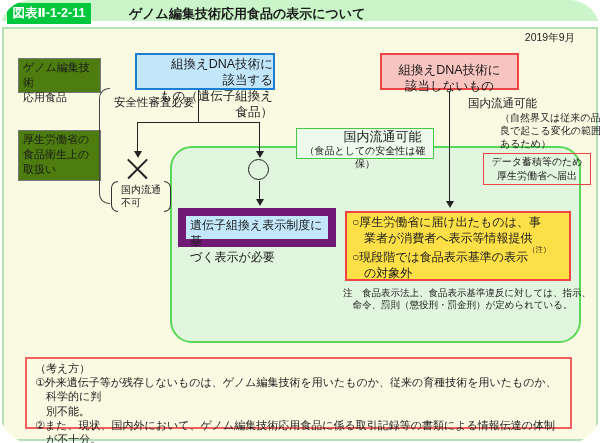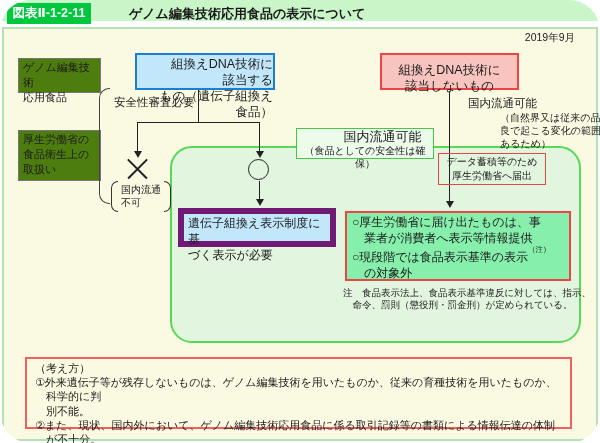--- a/index.html
+++ b/index.html
@@ -73,25 +73,25 @@
   .nodist-txt { font-size:10px; line-height:13px; padding-top:2px; }
 
   
   .green-container { position:absolute; left:170px; top:146px; width:411px; height:197px;
         background:#e2f5de; border:2px solid #57d957; border-radius:22px; }
   .distok { position:absolute; left:296px; top:128px; width:138px; height:31px;
         background:#ecfbea; border:1.5px solid #46c846; text-align:center; padding-top:1px; }
   .distok-l1 { font-size:13px; line-height:14px;margin-left:35px; }
   .distok-l2 { font-size:10px; line-height:13px; }
   .gmlabel-box { position:absolute; left:178px; top:208px; width:158px; height:39px;
-        background:#c2e7fa; border:6px solid #701a75; font-size:12px; line-height:16px; padding:1px 4px; }
-  .notify-box { position:absolute; left:438px; top:153px; width:108px; height:32px;
+        background:#c2e7fa; border:8px solid #701a75; font-size:12px; line-height:16px; padding:1px 4px; }
+  .notify-box { position:absolute; left:483px; top:153px; width:108px; height:32px;
         border:1.5px solid #ee4444; font-size:10px; line-height:14px; text-align:center; padding-top:1px; }
   .pink-box { position:absolute; left:345px; top:211px; width:226px; height:70px;
-        background:#86efac; border:2px solid #ee4444; font-size:12px; line-height:15.5px; padding:2px 5px; }
+        background:#fde047; border:2px solid #ee4444; font-size:12px; line-height:15.5px; padding:2px 5px; }
   sup { font-size:7.5px; position:relative; top:-4px; }
   .legal-note { position:absolute; left:343px; top:287px; width:252px; font-size:9.5px; line-height:12px; }
   .review-note { position:absolute; left:190px; top:314px; width:392px; font-size:11.5px; line-height:14px; }
 
   
   .think-box { position:absolute; left:25px; top:357px; width:547px; height:72px;
         border:2px solid #f25f5f; padding:2px 8px; font-size:11px; line-height:14.2px; }
 </style>
 </head>
 <body>

